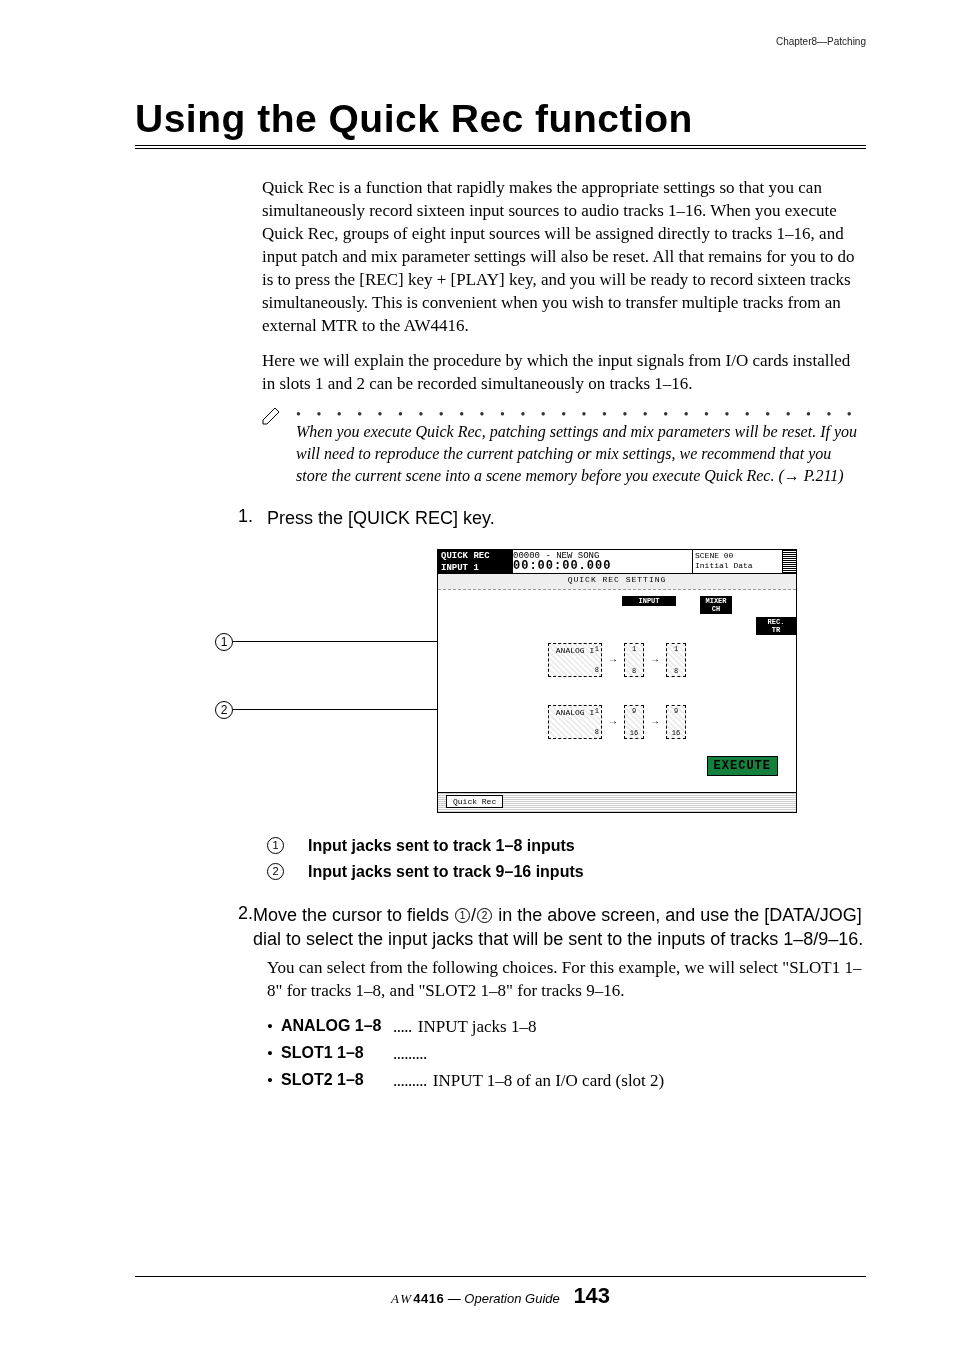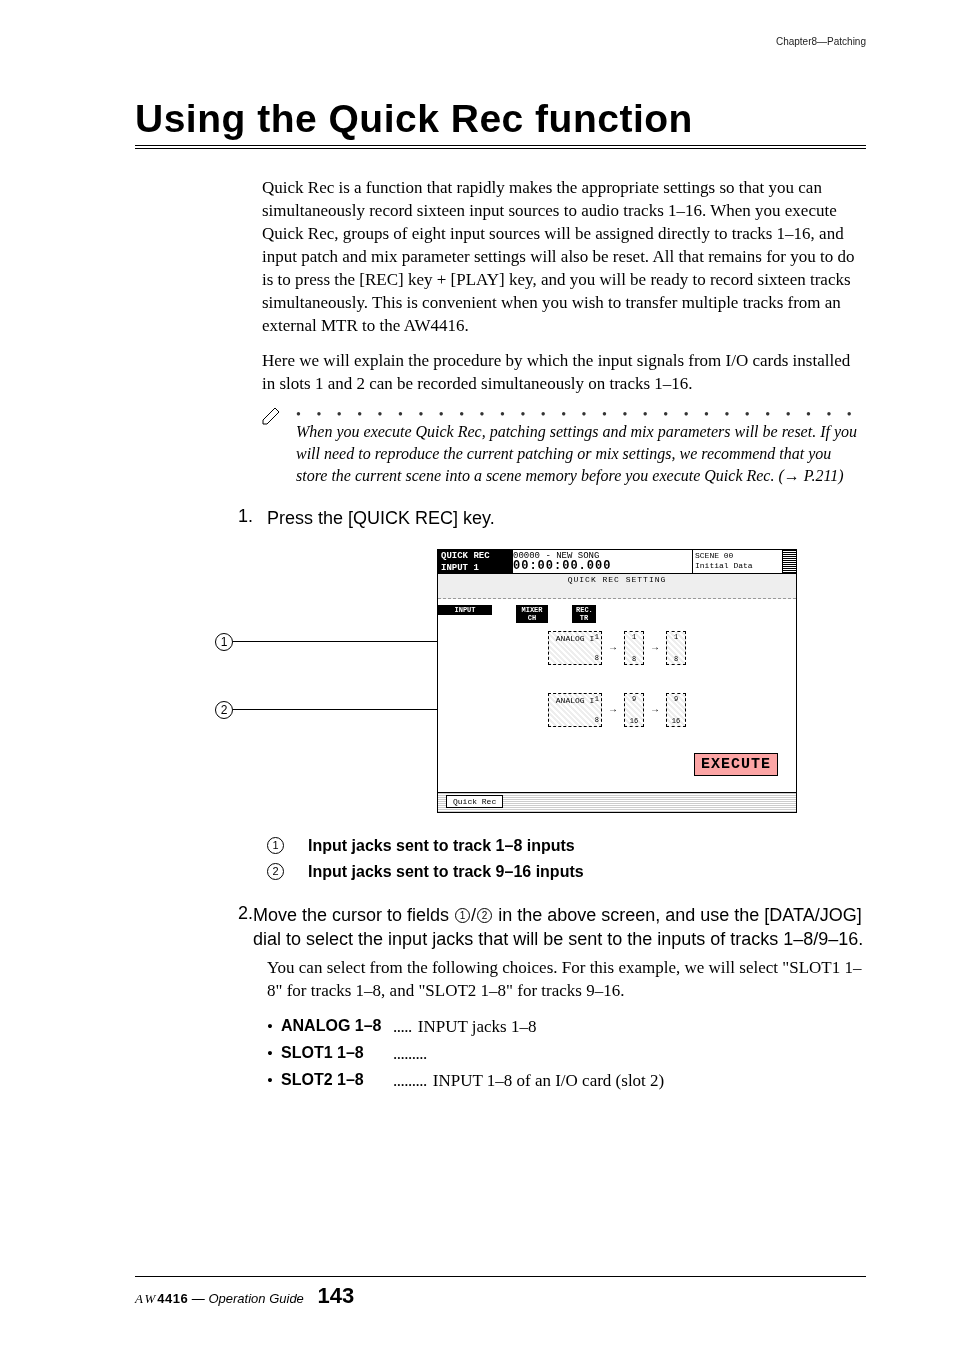--- a/index.html
+++ b/index.html
@@ -165,31 +165,31 @@
     font-size: 8px;
     padding: 1px 2px;
     line-height: 10px;
   }
   .ss-top-r {
     width: 14px;
     border-left: 1px solid #000;
     background: repeating-linear-gradient(0deg,#000,#000 1px,#fff 1px,#fff 2px);
   }
   .ss-header2 {
-    height: 25px;
+    height: 16px;
     border-bottom: 1px dashed #999;
     text-align: center;
     font-size: 8px;
     letter-spacing: 1px;
     line-height: 11px;
     background: #eee;
   }
   .ss-cols {
     display: flex;
-    justify-content: flex-start;
+    justify-content: flex-end;
     gap: 28px;
     font-size: 8px;
     margin-top: 6px;
   }
   .ss-col-h {
     background: #000;
     color: #fff;
     padding: 1px 4px;
     font-weight: bold;
     font-size: 7px;
@@ -230,22 +230,22 @@
     background: repeating-linear-gradient(45deg,#eee,#eee 2px,#fff 2px,#fff 4px);
   }
   .ss-small-box .n1 { position: absolute; left: 0; right: 0; top: 1px; }
   .ss-small-box .n2 { position: absolute; left: 0; right: 0; bottom: 1px; }
   .ss-arrow { font-size: 10px; }
   .ss-exec {
     position: absolute;
     right: 18px;
     bottom: 36px;
     border: 1.5px solid #000;
-    background: #fca5a5;
-    font-size: 15px;
+    background: #15803d;
+    font-size: 12px;
     font-weight: bold;
     padding: 2px 6px;
     letter-spacing: 1px;
   }
   .ss-tab {
     position: absolute;
     left: 8px;
     bottom: 4px;
     border: 1px solid #000;
     background: #fff;
@@ -320,21 +320,21 @@
     vertical-align: middle;
     margin: 0 1px;
   }
   .footer {
     position: absolute;
     left: 135px;
     right: 88px;
     bottom: 42px;
     border-top: 1px solid #000;
     padding-top: 6px;
-    text-align: left;
+    text-align: center;
     font-family: Helvetica, Arial, sans-serif;
     font-size: 13px;
     font-style: italic;
     margin-top: 18px;
   }
   .footer .model {
     font-style: normal;
     font-family: Helvetica, Arial, sans-serif;
     font-weight: bold;
     letter-spacing: 0.5px;
@@ -418,21 +418,21 @@
         <div class="ss-box-head">
           <div style="width:54px;">
               <div class="ss-col-h">INPUT</div>
             </div>
           <div style="width:8px;"></div>
           <div style="width:32px;">
               <div class="ss-col-h" style="white-space:pre-line;">MIXER
 CH</div>
             </div>
           <div style="width:8px;"></div>
-          <div style="width:24px;">
+          <div style="width:40px;margin-top:21px;">
               <div class="ss-col-h" style="white-space:pre-line;">REC.
 TR</div>
             </div>
         </div>
       </div>
 
       <div class="ss-group">
         <div class="ss-label-box">
           <span class="n1">1</span>
           <span>ANALOG I</span>

